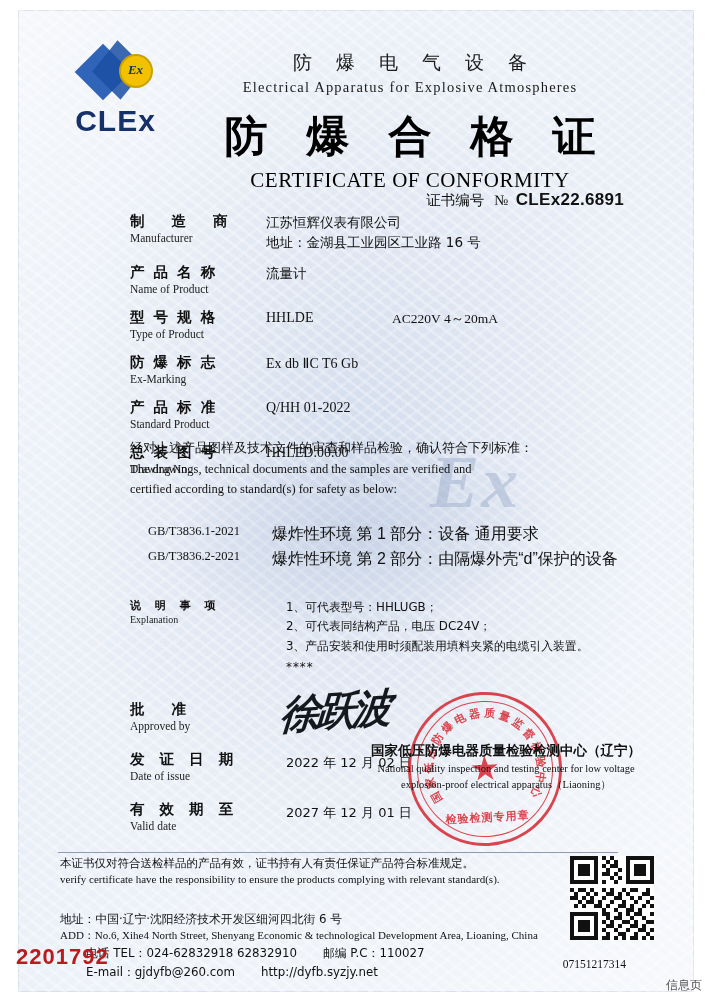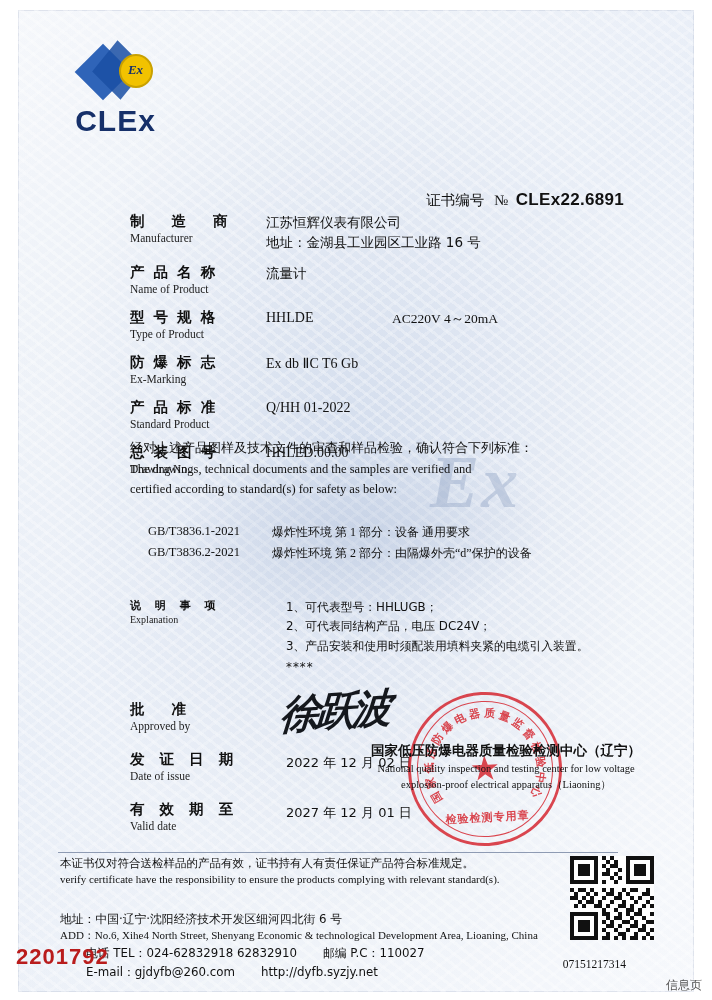--- a/index.html
+++ b/index.html
@@ -287,22 +287,22 @@
     margin-bottom: 4px;
     font-size: 12.5px;
     color: #111;
   }
   .std-code {
     font-family: "Liberation Serif", serif;
     width: 124px;
     flex: 0 0 124px;
   }
   .std-text {
-    font-family: Liberation Serif, serif;
-    font-size: 12px;
+    font-family: Liberation Sans, sans-serif;
+    font-size: 16px;
   }
 
   
   .explanation {
     position: absolute;
     left: 130px;
     top: 598px;
     width: 520px;
   }
   .exp-label {
@@ -580,20 +580,26 @@
 
     <div class="logo">
       <div class="logo-mark">
         <div class="diamond"></div>
         <div class="diamond2"></div>
         <div class="ex-badge">Ex</div>
       </div>
       <div class="logo-text">CLEx</div>
     </div>
 
+    <div class="title-block">
+      <div class="title-cn-small">防 爆 电 气 设 备</div>
+      <div class="title-en-small">Electrical Apparatus for Explosive Atmospheres</div>
+      <div class="title-cn-big">防 爆 合 格 证</div>
+      <div class="title-en-big">CERTIFICATE OF CONFORMITY</div>
+    </div>
 
     <div class="cert-no-row">
       <span class="cert-no-label-cn">证书编号</span>
       <span class="cert-no-label-en">№</span>
       <span class="cert-no-value">CLEx22.6891</span>
     </div>
 
     <div class="fields">
 
       <div class="field-row">

